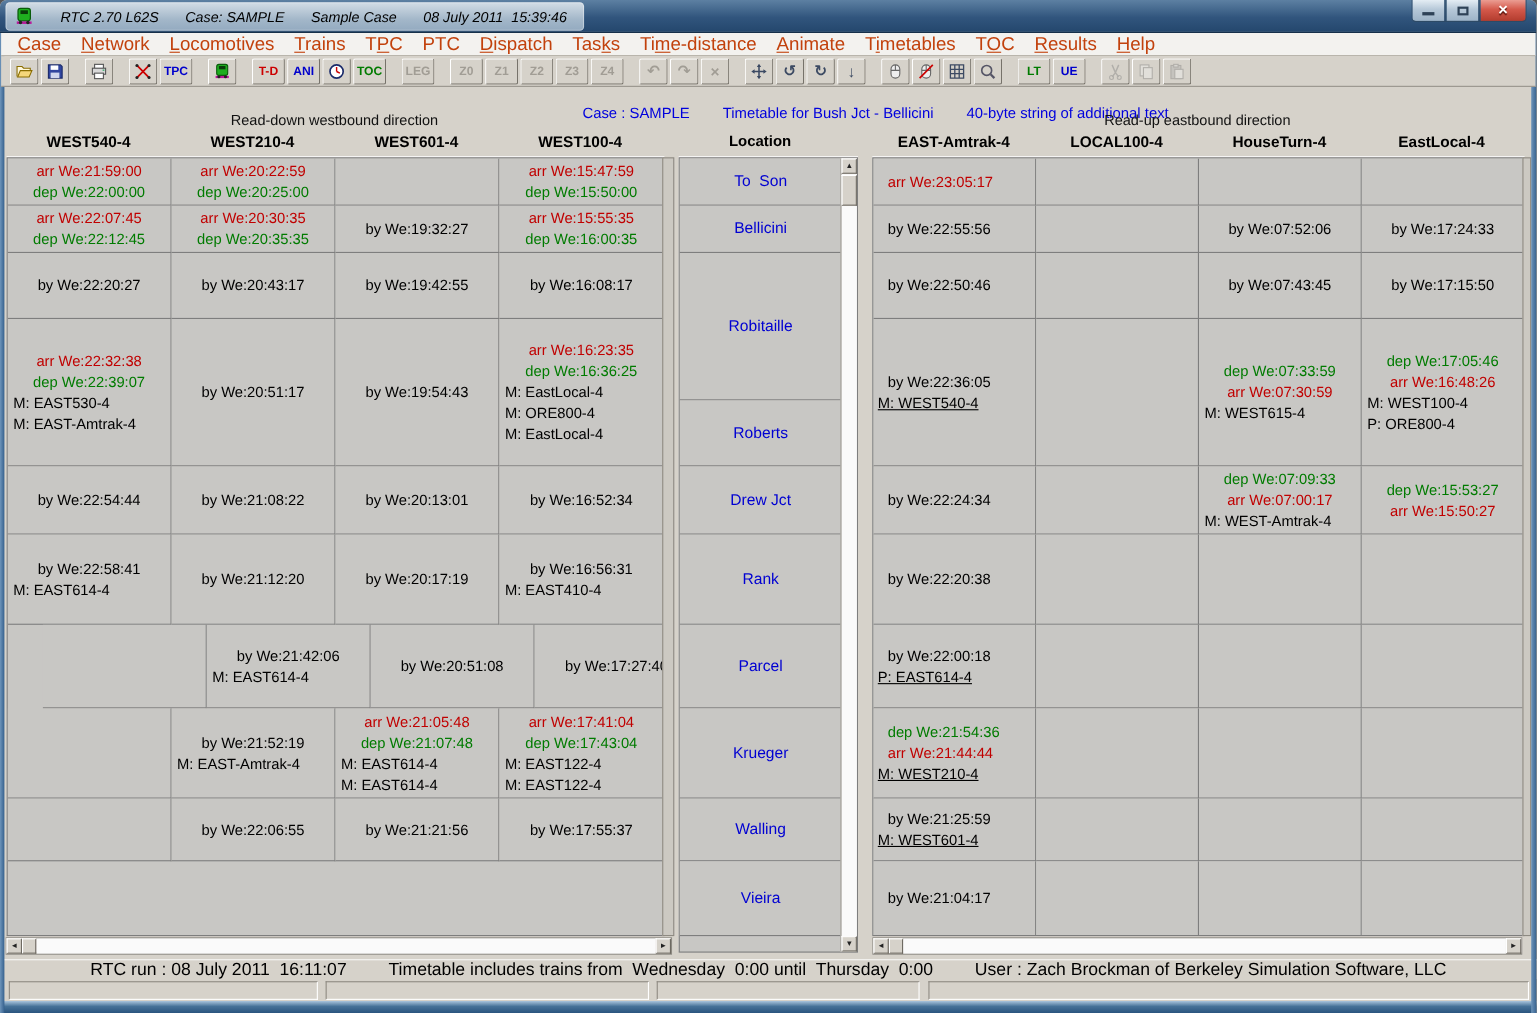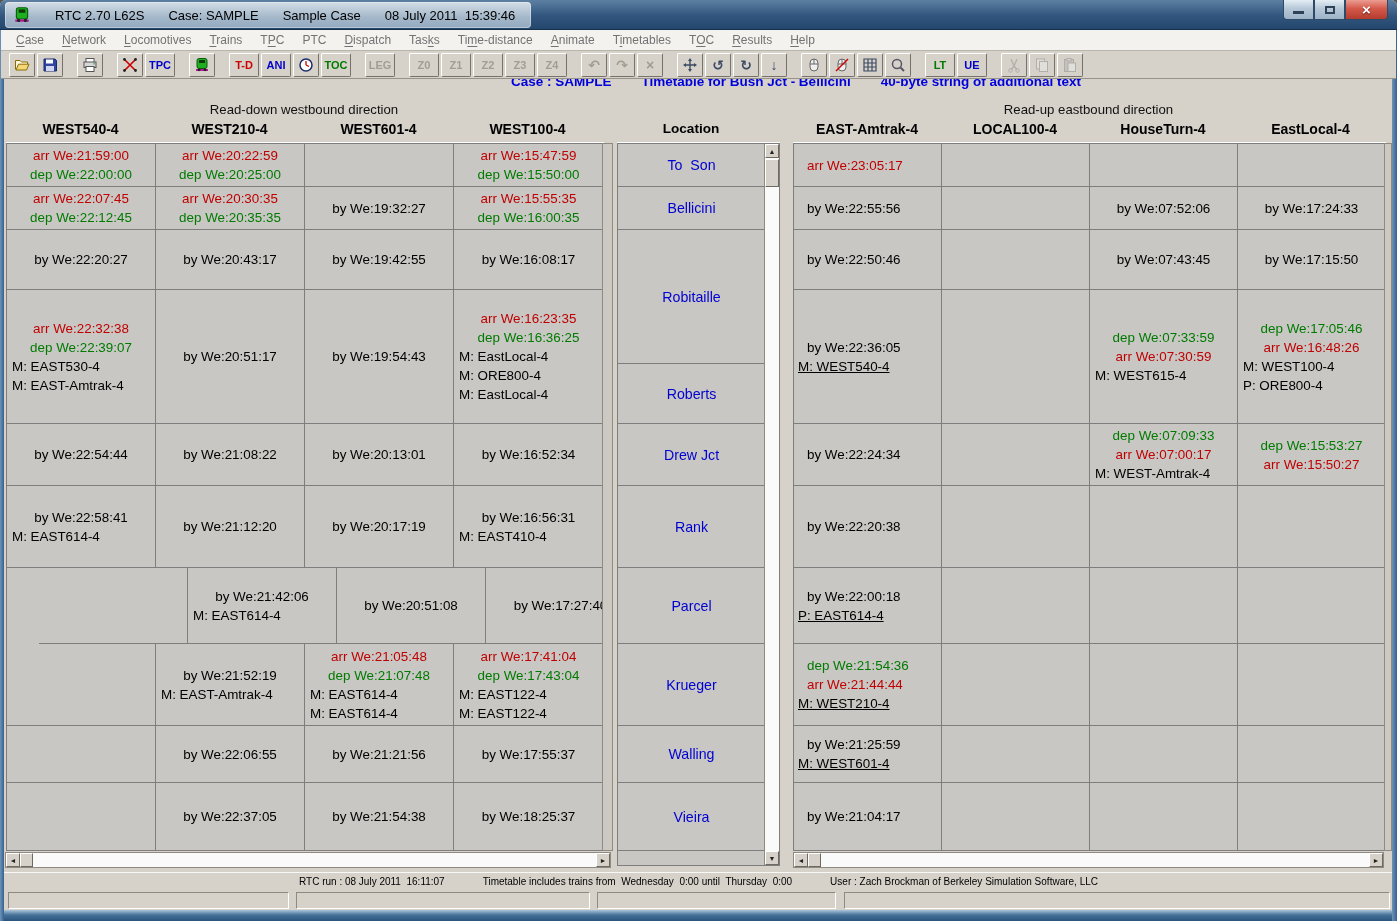--- a/index.html
+++ b/index.html
@@ -13,58 +13,58 @@
   .side-border.right { right:0; width:5px; }
 
   
   .titlebar { position:absolute; left:0; top:0; width:100%; height:30px;
               background:linear-gradient(#5d80a2,#31557d 55%,#24476d);
               border-bottom:1px solid #16304a; z-index:60; }
   .title-pill { position:absolute; left:5px; top:2px; height:26px; display:flex; align-items:center;
                 gap:24px; padding:0 16px 0 8px; border-radius:4px;
                 background:linear-gradient(#d3dde6,#a3b7c9 60%,#93aac0); color:#000; font-size:13px;
                 box-shadow:0 0 0 1px rgba(255,255,255,.35) inset; }
-  .title-pill .seg { white-space:pre; }
+  .title-pill .seg { white-space:pre;font-style:italic; }
   .app-icon { width:18px; height:18px; display:inline-flex; }
   .win-controls { position:absolute; right:9px; top:0; display:flex; z-index:70; }
   .wbtn { width:31px; height:20px; display:flex; align-items:center; justify-content:center;
           border:1px solid #2d4a66; border-top:none; cursor:default;
           background:linear-gradient(#e4edf4,#b6c8d8 45%,#9db3c7); }
   .wbtn.min { border-radius:0 0 0 4px; }
   .wbtn.close { border-radius:0 0 4px 0; width:43px;
           background:linear-gradient(#eb9d92,#d4594b 45%,#b33c2e); }
   .wbtn .bar { width:11px; height:3px; background:#2e4257; margin-top:6px; }
   .wbtn .box { width:10px; height:8px; border:2px solid #2e4257; background:transparent; }
   .wbtn.close span { color:#fff; font-weight:bold; font-size:15px; line-height:15px;
                      text-shadow:0 1px 1px #5c150c; }
 
   
   .menubar { position:absolute; left:1px; top:30px; width:1395px; height:21px; background:#f3f2ef;
              border-bottom:1px solid #b9b5ac; display:flex; align-items:center; padding-left:6px; z-index:55;}
-  .menu-item { padding:1px 9px; font-size:12px; color:#737373; white-space:pre; }
+  .menu-item { padding:1px 9px; font-size:17px; color:#c2410c; white-space:pre; }
   .menu-item u { text-underline-offset:2px; }
 
   
   .toolbar { position:absolute; left:1px; top:51px; width:1395px; height:28px; background:#d6d2ca;
              border-bottom:1px solid #97938b; display:flex; align-items:center; padding-left:8px; z-index:55;}
   .tgroup { display:flex; margin-right:12px; }
   .tbtn { width:26px; height:24px; margin-right:2px; background:#d6d2ca;
           border:1px solid; border-color:#ffffff #76726a #76726a #ffffff; border-radius:2px;
           display:flex; align-items:center; justify-content:center; font-size:11px; font-weight:bold; }
   .tbtn.wide { width:30px; }
   .tbtn svg { width:16px; height:16px; }
   .tbtn.disabled { color:#a19d95; }
   .tbtn.disabled svg { opacity:.38; filter:grayscale(1); }
   .tbtn .glyph { font-size:14px; font-weight:bold; }
   .c-blue { color:#0000cc; } .c-red { color:#cc0000; } .c-green { color:#007b00; }
   .c-dark { color:#3c4a63; } .c-gray { color:#a19d95; }
 
   
-  .page-title { position:absolute; left:0; top:74px; width:100%; display:flex; justify-content:center;
-                gap:30px; padding-left:195px; font-size:13.5px; font-weight:bold; color:var(--head); }
+  .page-title { position:absolute; left:0; top:95px; width:100%; display:flex; justify-content:center;
+                gap:30px; padding-left:195px; font-size:13.5px; font-weight:normal; color:var(--head); }
   .page-title span { white-space:pre; }
   .direction { position:absolute; top:102px; font-size:13.2px; color:#111; text-align:center; }
   .dir-west { left:6px; width:596px; }
   .dir-east { left:793px; width:591px; }
   .cols { position:absolute; top:121px; display:grid; font-weight:bold; font-size:14px; color:#000; }
   .cols div { text-align:center; white-space:pre; }
   .cols-west { left:6px; width:596px; grid-template-columns:repeat(4,149px); }
   .cols-east { left:793px; width:591px; grid-template-columns:148px 148px 148px 147px; }
   .loc-header { position:absolute; left:617px; top:121px; width:148px; text-align:center;
                 font-weight:bold; font-size:13.6px; color:#000; }
@@ -116,21 +116,21 @@
              border:1px solid #8e8a82; display:flex; align-items:stretch; }
   .hscroll .sbtn { position:relative; height:14px; flex:0 0 14px; }
   .hthumb { flex:0 0 13px; background:#d6d2ca; border:1px solid; border-color:#ffffff #6e6a62 #6e6a62 #ffffff; }
   .htrack { flex:1 1 auto; }
   .hscroll.west { left:5px; width:606px; }
   .hscroll.east { left:793px; width:591px; }
 
   
   .statusline { position:absolute; left:0; top:872px; width:100%; height:18px; background:#d6d2ca;
                 border-top:1px solid #f8f8f6; display:flex; justify-content:center; gap:38px;
-                align-items:center; font-size:10px; color:#000; }
+                align-items:center; font-size:16px; color:#000; }
   .statusline span { white-space:pre; }
   .panes { position:absolute; left:0; top:892px; width:100%; height:18px; }
   .pane { position:absolute; top:0; height:17px; background:#d6d2ca; border:1px solid;
           border-color:#8e8a82 #ffffff #ffffff #8e8a82; }
   .pane1 { left:8px; width:281px; } .pane2 { left:296px; width:294px; }
   .pane3 { left:597px; width:239px; } .pane4 { left:844px; width:546px; }
   .bottomstrip { position:absolute; left:0; top:910px; width:100%; height:11px;
                  background:linear-gradient(#a9c4dc,#467298 45%,#2a547e); }
 </style>
 </head>
@@ -492,32 +492,20 @@
         <div class="cell">
           <div class="line by">by We:22:06:55</div>
         </div>
         <div class="cell">
           <div class="line by">by We:21:21:56</div>
         </div>
         <div class="cell">
           <div class="line by">by We:17:55:37</div>
         </div>
       </div>
-      <div class="trow" style="height: 68px;">
-        <div class="cell"></div>
-        <div class="cell">
-          <div class="line by">by We:22:37:05</div>
-        </div>
-        <div class="cell">
-          <div class="line by">by We:21:54:38</div>
-        </div>
-        <div class="cell">
-          <div class="line by">by We:18:25:37</div>
-        </div>
-      </div>
     </div>
   <div class="vstrip west"></div>
 
   <div class="loc-panel">
     <div class="loc-list" id="locList">
         <div class="loc-cell" style="height: 43px;">To  Son</div>
         <div class="loc-cell" style="height: 43px;">Bellicini</div>
         <div class="loc-cell" style="height: 134px;">Robitaille</div>
         <div class="loc-cell" style="height: 60px;">Roberts</div>
         <div class="loc-cell" style="height: 62px;">Drew Jct</div>

